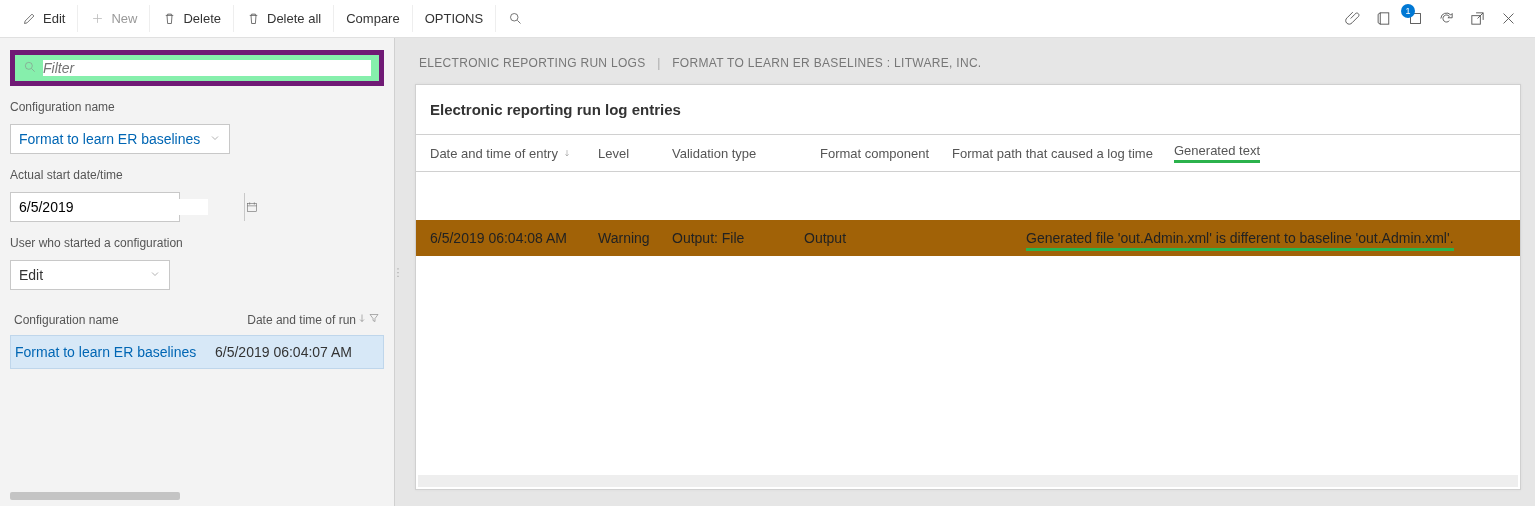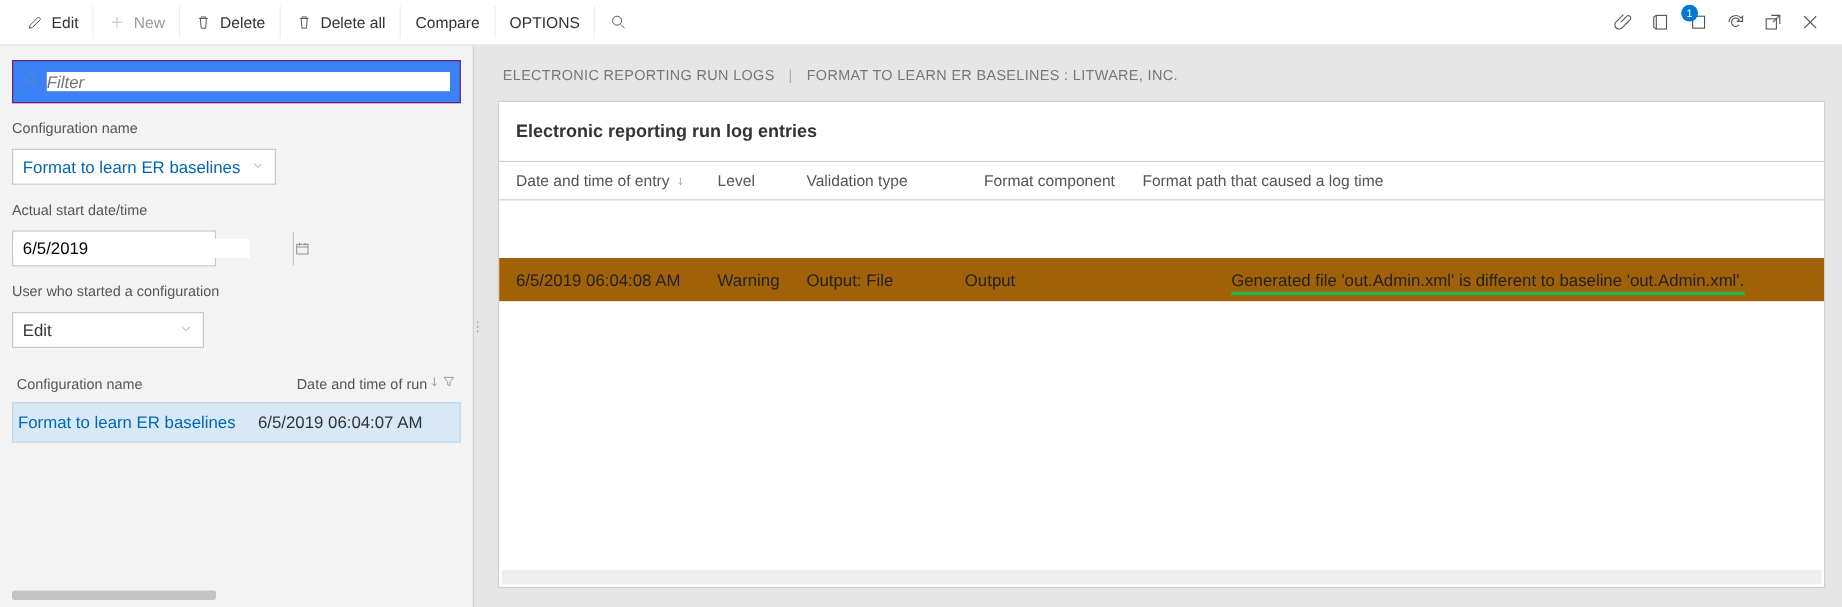--- a/index.html
+++ b/index.html
@@ -59,22 +59,22 @@
     background: #f3f3f3;
     border-right: 1px solid #d0d0d0;
     padding: 12px 10px 0 10px;
     display:flex;
     flex-direction:column;
     gap: 10px;
     position: relative;
   }
   .filter-box {
     display:flex; align-items:center;
-    border: 1px solid #701a75;
-    background:#3b82f6;
+    border: 5px solid #701a75;
+    background:#86efac;
     height:36px;
     padding: 0 8px;
   }
   .filter-box svg{ width:14px; height:14px; stroke:#888; fill:none;}
   .filter-box input {
     border:none; outline:none;
     flex:1; font-size: 14px;
     margin-left: 6px;
     font-style: italic;
     color:#666;
@@ -359,20 +359,23 @@
             </div>
           <div class="col-vtype hcell">
               <span>Validation type</span>
             </div>
           <div class="col-fcomp hcell">
               <span>Format component</span>
             </div>
           <div class="col-fpath hcell">
               <span>Format path that caused a log time</span>
             </div>
+          <div class="col-gtext hcell">
+            <span class="underline-green">Generated text</span>
+          </div>
         </div>
         <div class="grid-body">
           <div class="grid-row">
             <div class="col-date">6/5/2019 06:04:08 AM</div>
             <div class="col-level">Warning</div>
             <div class="col-fcomp">Output: File</div>
             <div class="col-fpath">Output</div>
             <div class="col-gtext">
               <span style="border-bottom:3px solid #2bb24c; padding-bottom:2px;">Generated file 'out.Admin.xml' is different to baseline 'out.Admin.xml'.</span>
             </div>

